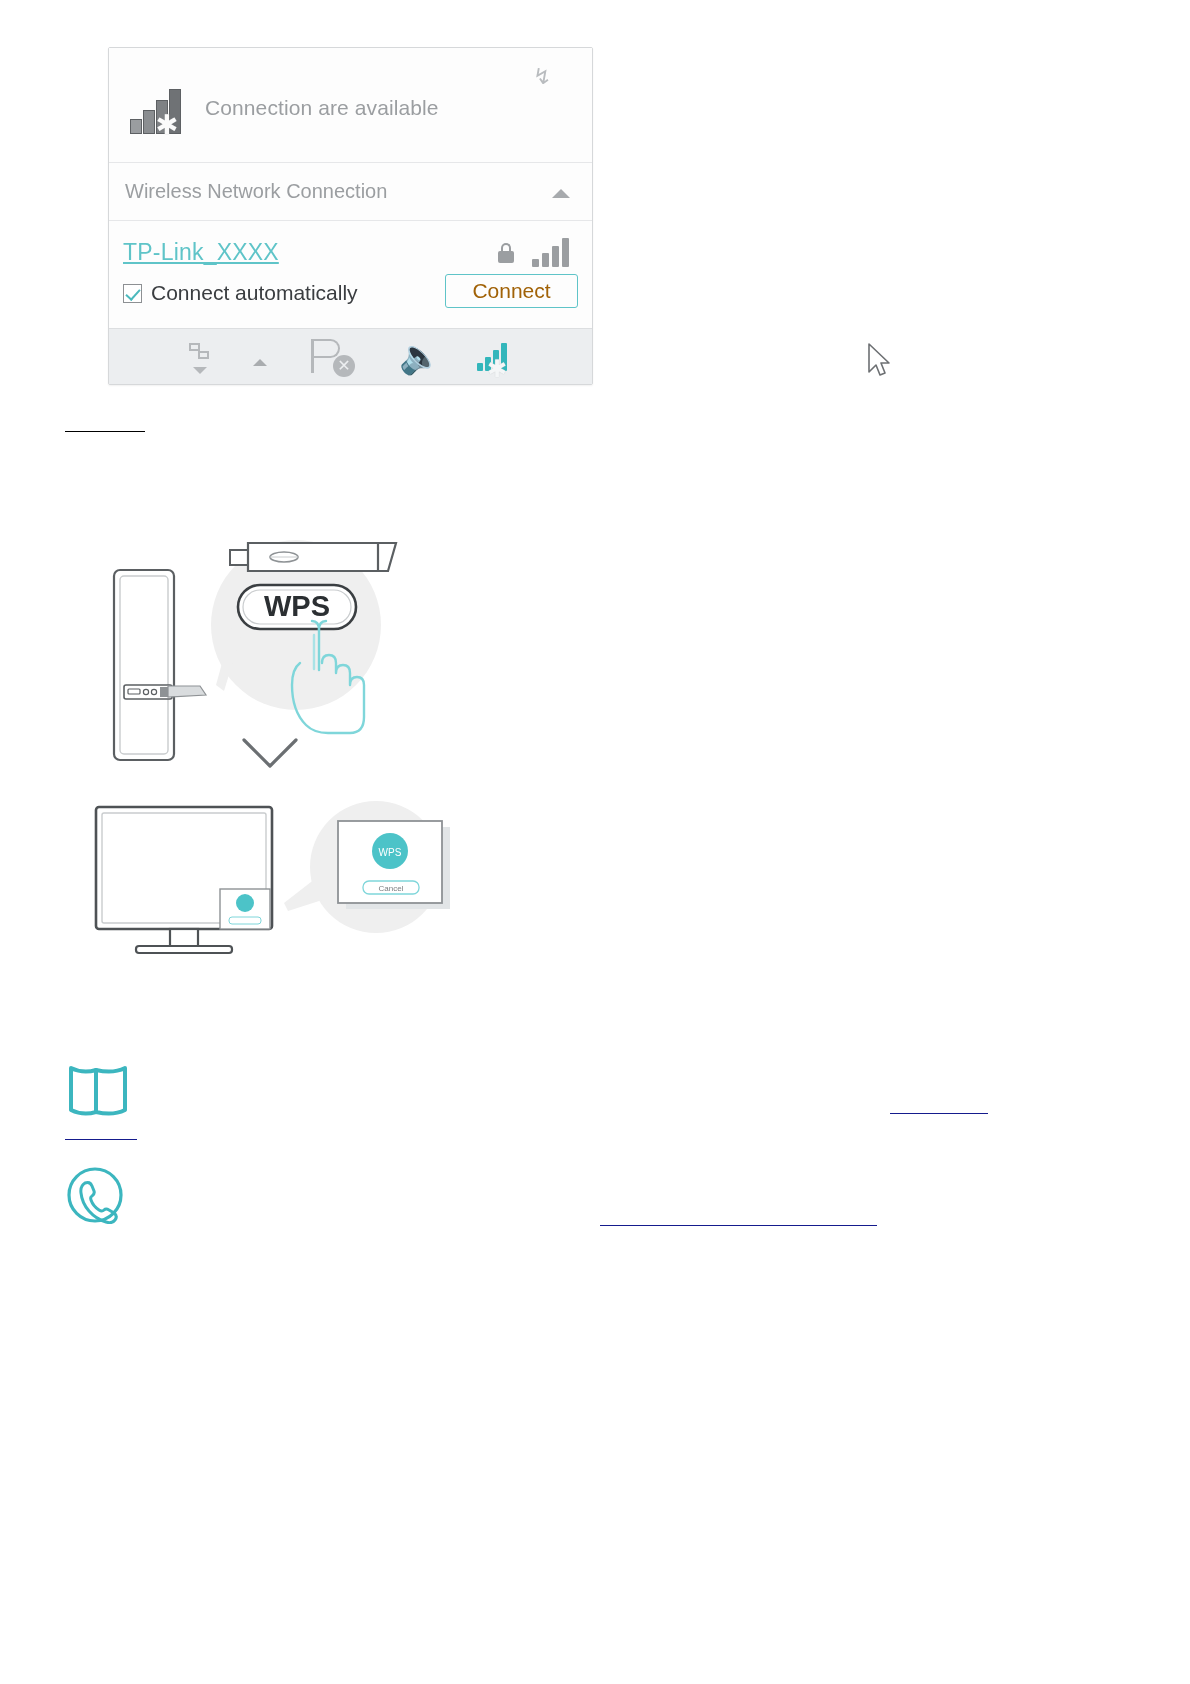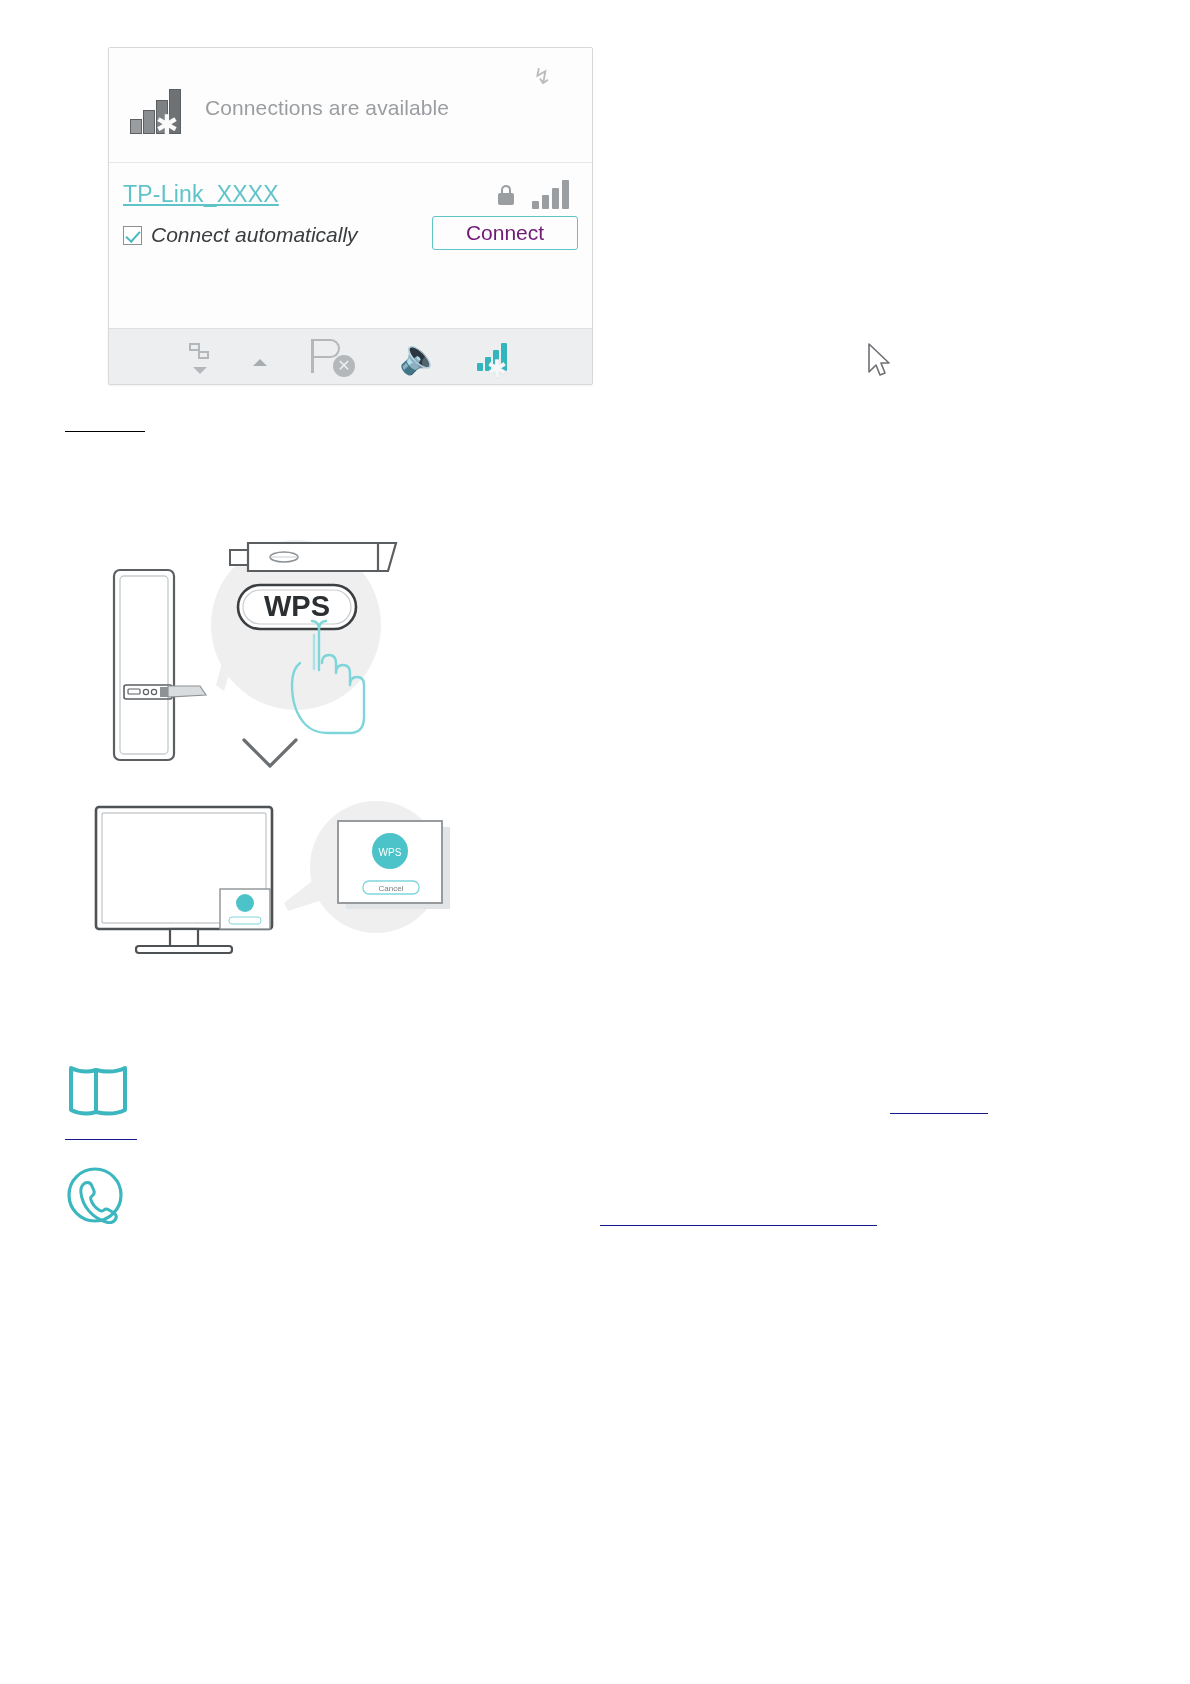--- a/index.html
+++ b/index.html
@@ -170,21 +170,20 @@
   .wifi-bars-small i:nth-child(2){ left:10px;width:7px; height:14px;}
   .wifi-bars-small i:nth-child(3){ left:20px;width:7px; height:21px;}
   .wifi-bars-small i:nth-child(4){ left:30px;width:7px; height:29px;}
 
   .auto-connect {
     position: absolute;
     left: 14px;
     top: 60px;
     display: flex;
     align-items: center;
-    font-style: italic;
   }
   .checkbox {
     width: 19px; height: 19px;
     border: 1.5px solid #8d9093;
     position: relative;
     background: #fff;
     margin-right: 9px;
   }
   .checkbox:after {
     content: "";
@@ -197,27 +196,27 @@
   }
   .auto-connect span {
     font-size: 21px;
     color: #3a3d40;
     white-space: nowrap;
   }
   .connect-btn {
     position: absolute;
     right: 14px;
     top: 53px;
-    width: 146px;
+    width: 133px;
     height: 34px;
     border: 1.5px solid #5fc4c8;
     border-radius: 3px;
     background: #fdfdfd;
     font-size: 21px;
-    color: #701a75;
+    color: #a16207;
     line-height: 31px;
     text-align: center;
     cursor: pointer;
     font-family: "Liberation Sans", sans-serif;
   }
 
   
   .tray {
     position: absolute;
     left: 0; bottom: 0;
@@ -348,24 +347,28 @@
 <div class="wifi-popup">
 
   <div class="wifi-header">
     <div class="wifi-bars-big">
       <i></i>
         <i></i>
         <i></i>
         <i></i>
       <div class="asterisk-badge">✱</div>
     </div>
-    <div class="wifi-header-text">Connections are available</div>
+    <div class="wifi-header-text">Connection are available</div>
     <div class="refresh-icon">↯</div>
   </div>
 
+  <div class="wifi-section">
+    <div class="wifi-section-label">Wireless Network Connection</div>
+    <div class="caret-up"></div>
+  </div>
 
   <div class="wifi-ssid-row">
     <div class="ssid-name">TP-Link_XXXX</div>
     <div class="lock-icon">
       <div class="shackle"></div>
         <div class="body"></div>
     </div>
     <div class="wifi-bars-small">
       <i></i>
         <i></i>

